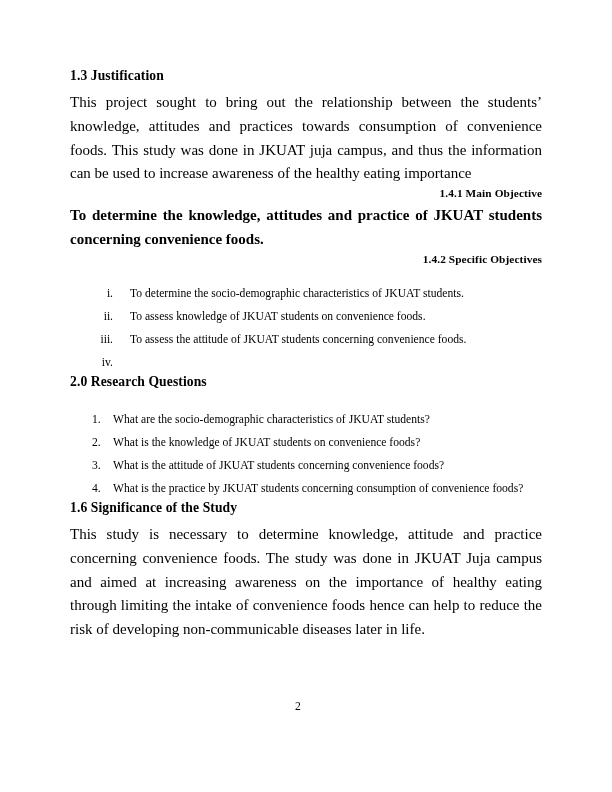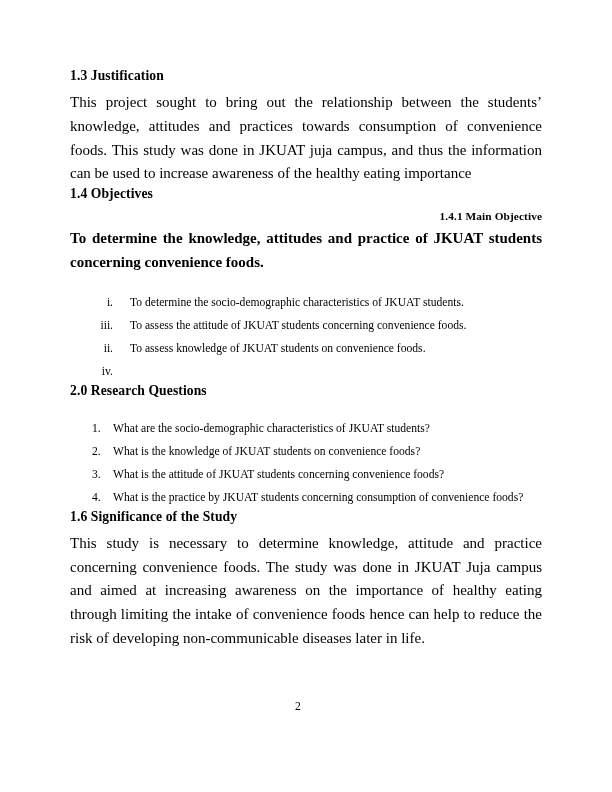--- a/index.html
+++ b/index.html
@@ -106,39 +106,39 @@
 </head>
 <body>
 
 <div class="page">
   <div class="content">
 
     <h1 class="section-heading">1.3 Justification</h1>
 
     <p class="body-text">This project sought to bring out the relationship between the students’ knowledge, attitudes and practices towards consumption of convenience foods. This study was done in JKUAT juja campus, and thus the information can be used to increase awareness of the healthy eating importance</p>
 
-    <h1 class="section-heading gap-before-h1">1.4 Objectives</h1>
 
     <h2 class="sub-heading gap-before-h2">1.4.1 Main Objective</h2>
 
     <p class="body-text gap-after-h2">To determine the knowledge, attitudes and practice of JKUAT students concerning convenience foods.</p>
 
+    <h2 class="sub-heading gap-before-h2">1.4.2 Specific Objectives</h2>
 
     <ul class="roman-list">
       <li>
         <span class="marker">i.</span>
         <span class="item-text">To determine the socio-demographic characteristics of JKUAT students.</span>
       </li>
       <li>
+        <span class="marker">ii.</span>
+        <span class="item-text">To assess knowledge of JKUAT students on convenience foods.</span>
+      </li>
+      <li>
         <span class="marker">iii.</span>
         <span class="item-text">To assess the attitude of JKUAT students concerning convenience foods.</span>
-      </li>
-      <li>
-        <span class="marker">ii.</span>
-        <span class="item-text">To assess knowledge of JKUAT students on convenience foods.</span>
       </li>
       <li>
         <span class="marker">iv.</span>
       </li>
     </ul>
 
     <h1 class="section-heading gap-before-h1">2.0 Research Questions</h1>
 
     <ol class="num-list">
       <li>

